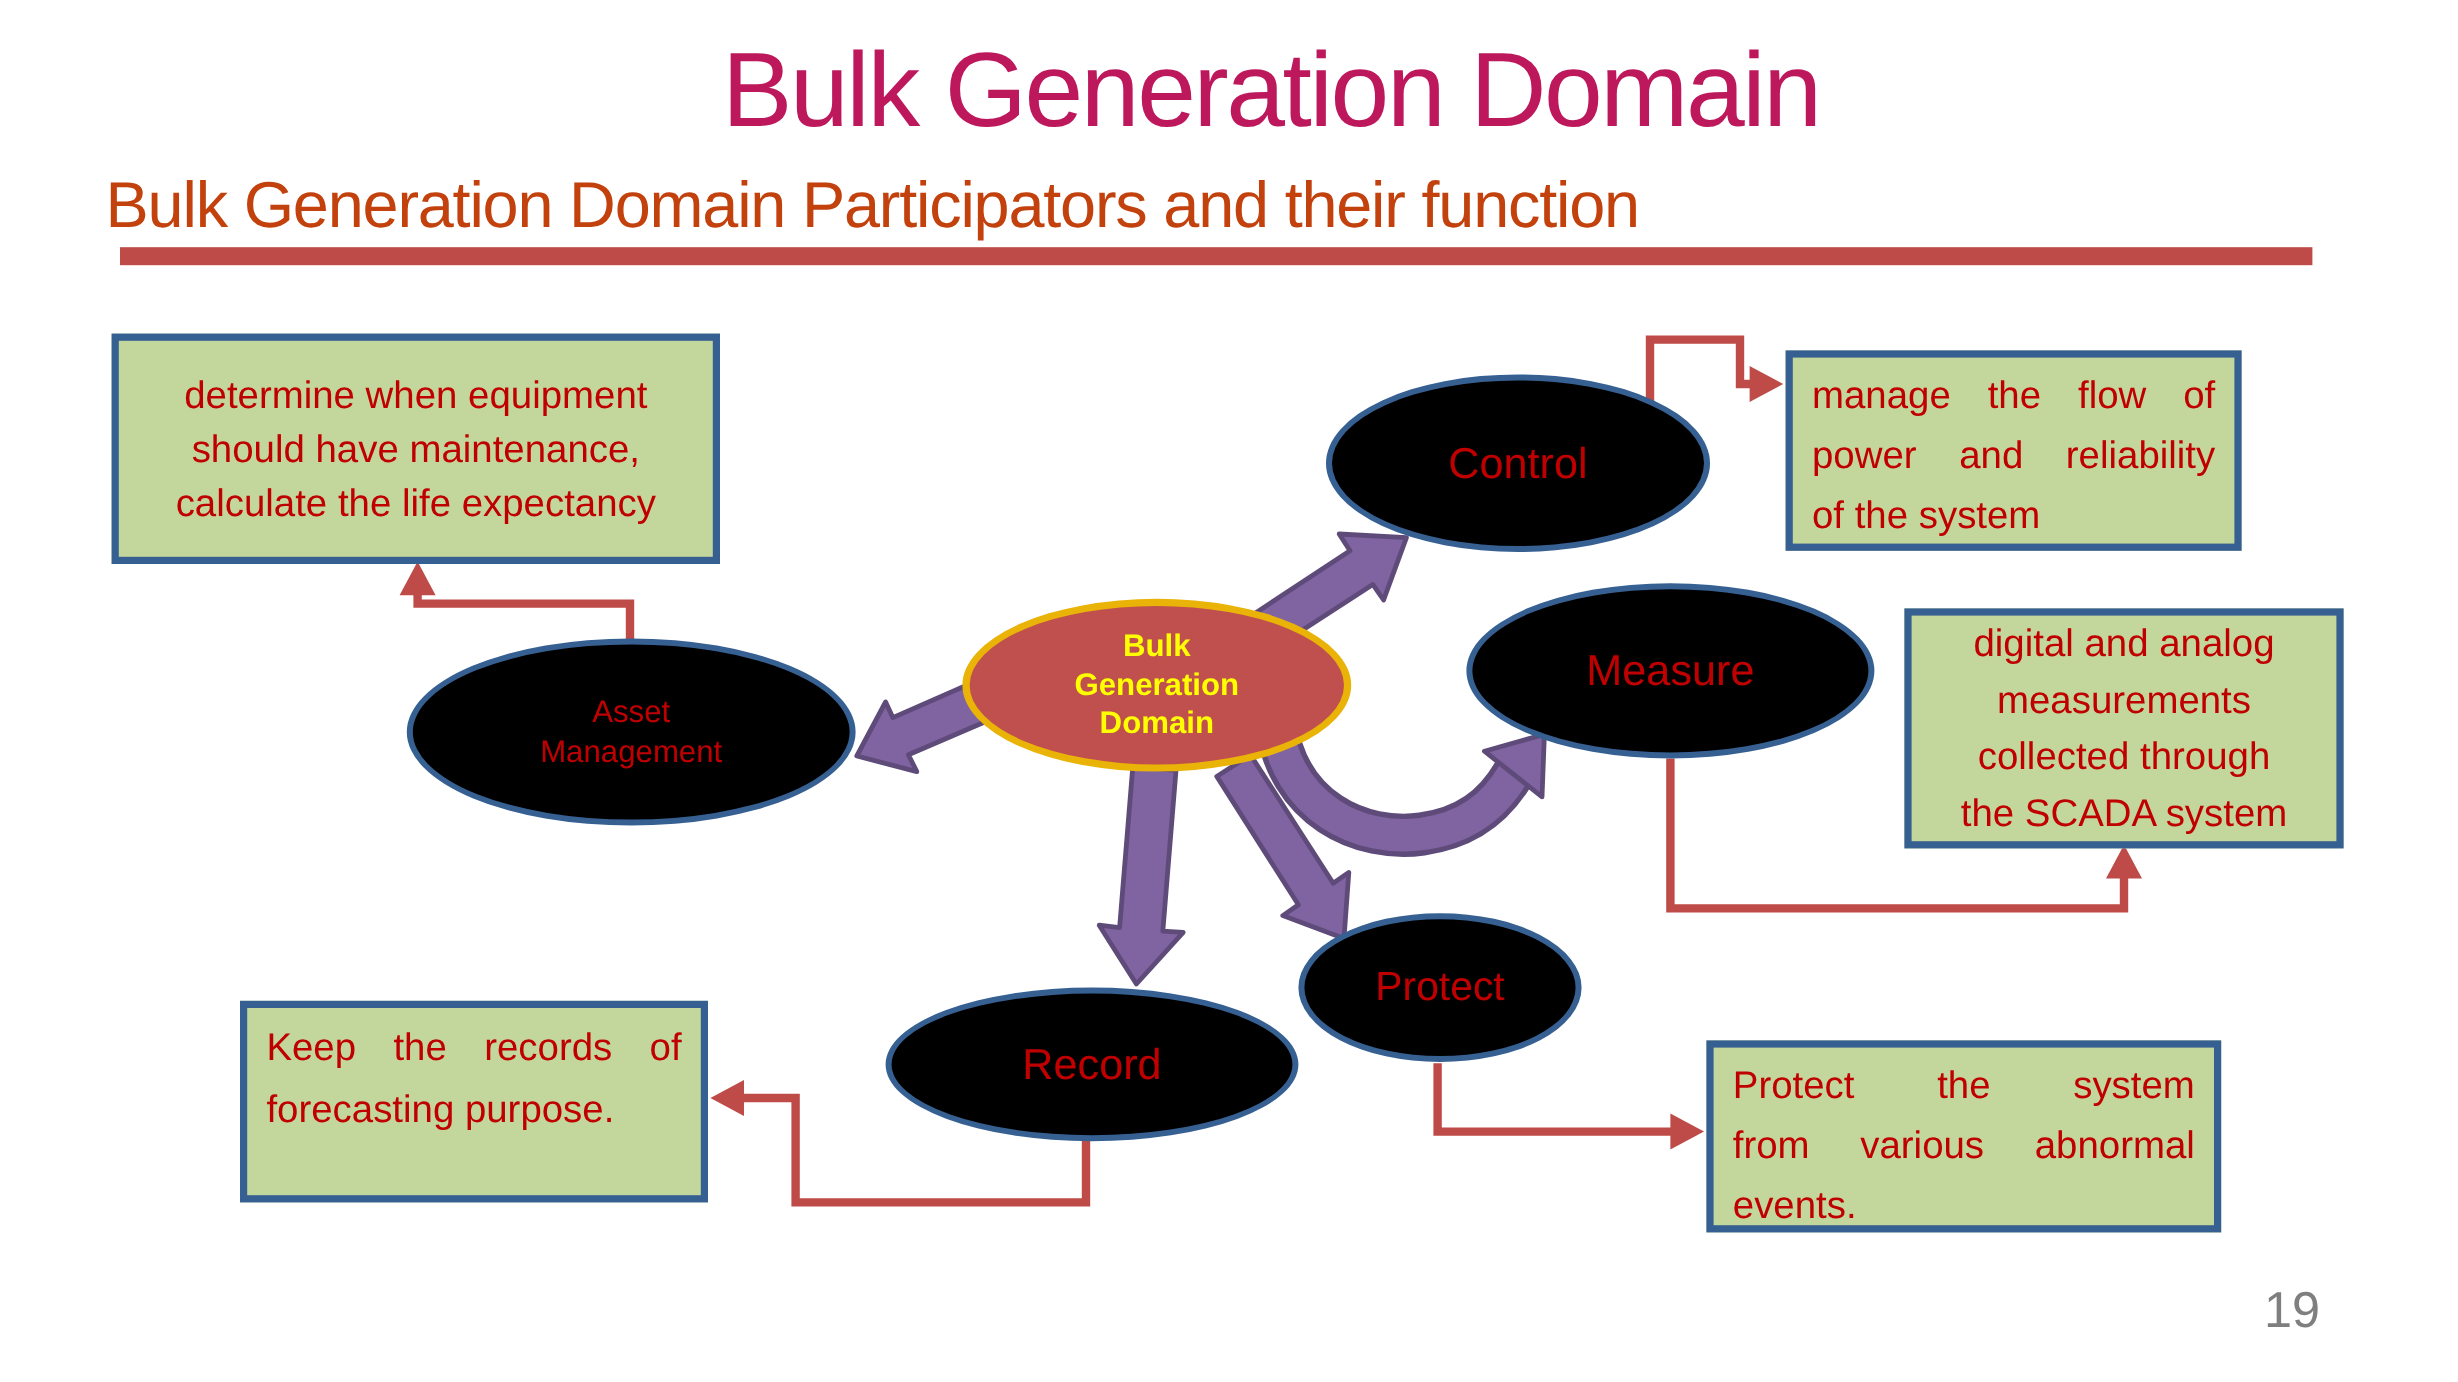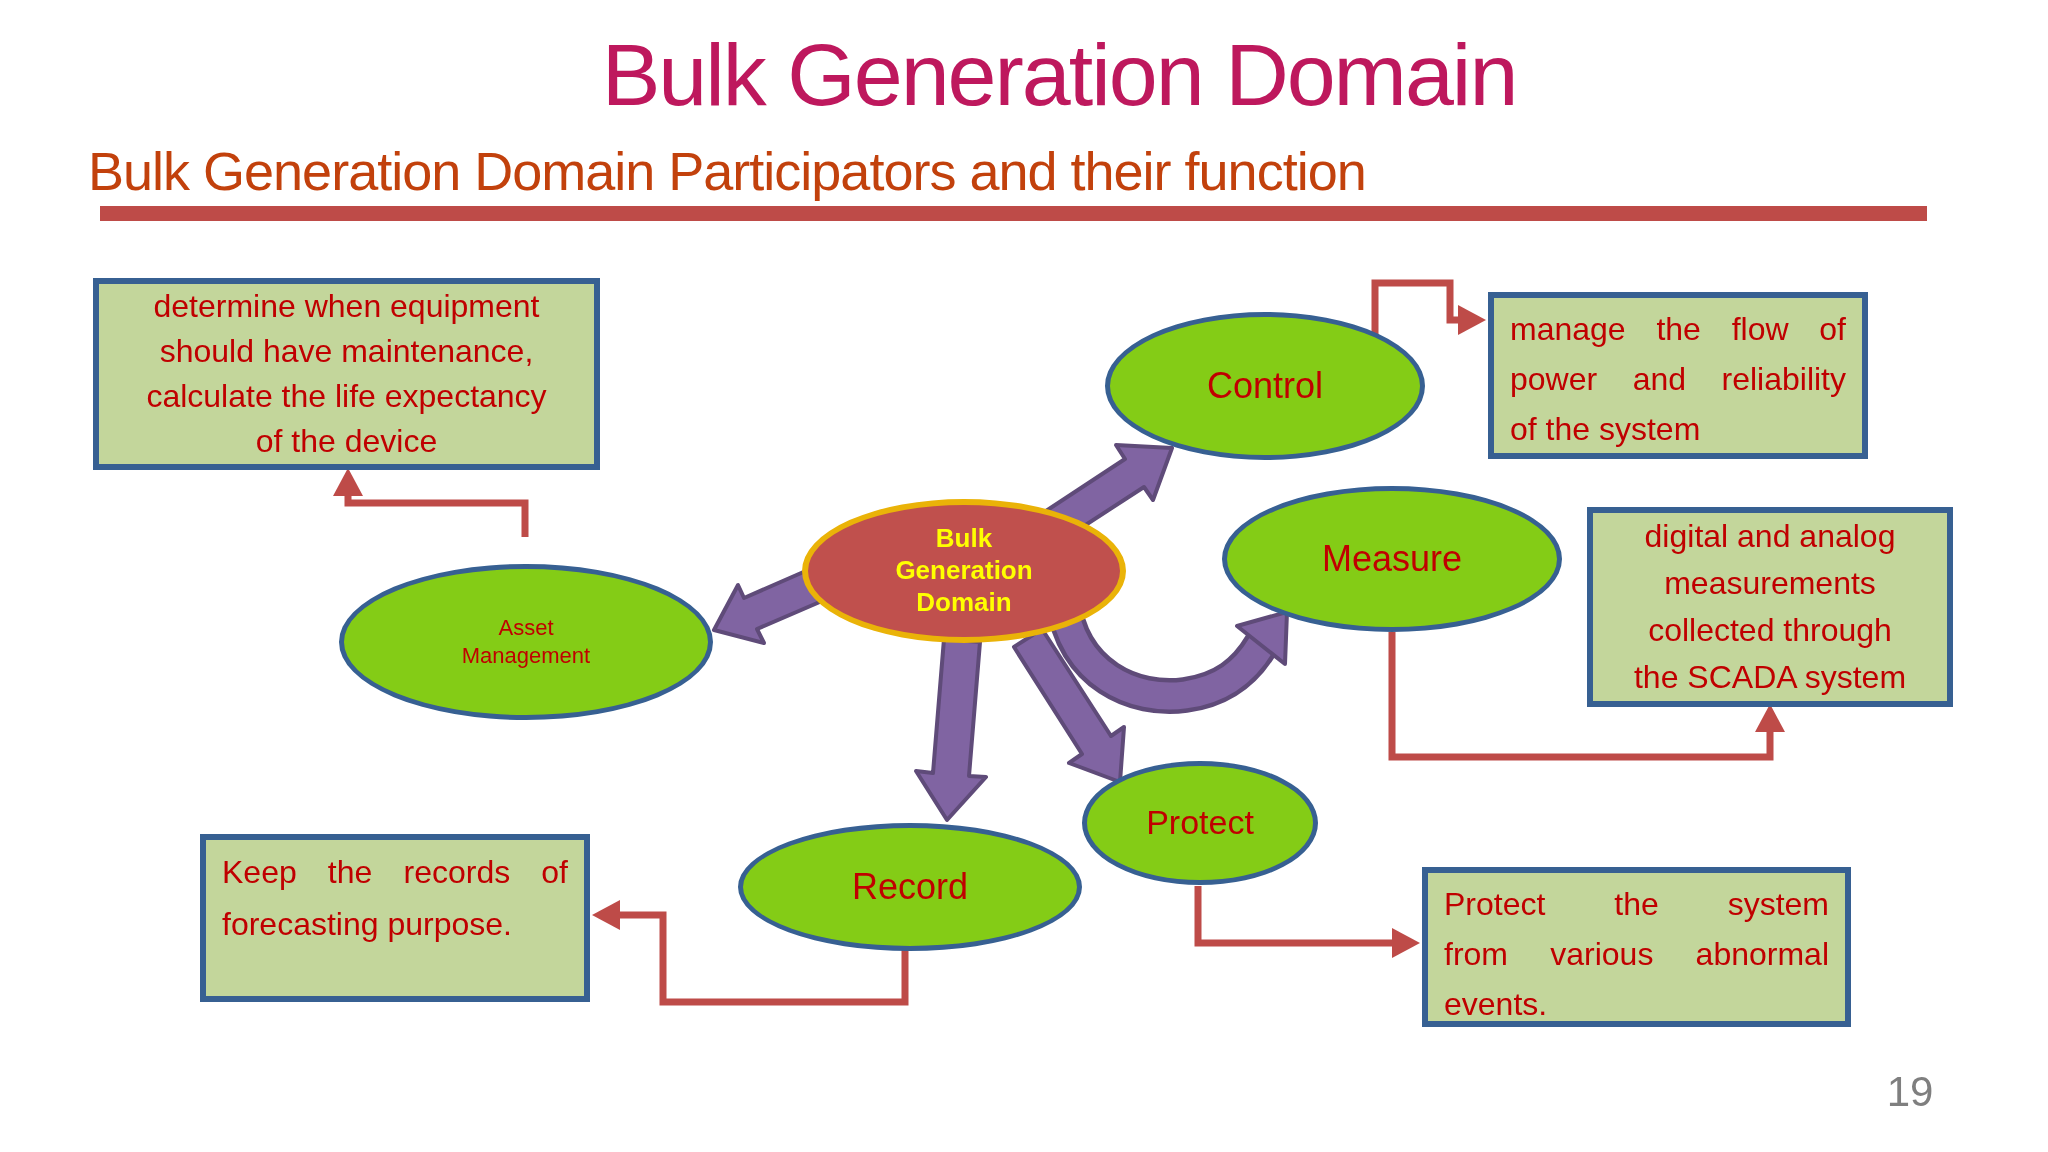--- a/index.html
+++ b/index.html
@@ -7,27 +7,27 @@
        font-family:"Liberation Sans", sans-serif;}
   .abs{position:absolute;}
   
   .title{top:24px;left:0;width:2048px;padding-left:70px;box-sizing:border-box;
          text-align:center;font-size:88px;letter-spacing:-2px;color:#be185d;}
   .subtitle{top:140px;left:88px;font-size:54px;letter-spacing:-1px;color:#c2410c;}
   .rule{top:206px;left:100px;width:1827px;height:15px;background:#BE4B48;}
   
   svg.wires{top:0;left:0;width:2048px;height:1152px;pointer-events:none;}
   
-  .node{border:5px solid #376092;border-radius:50%;background:#84cc16;
+  .node{border:5px solid #376092;border-radius:50%;background:#000000;
         display:flex;flex-direction:column;align-items:center;justify-content:center;
         box-sizing:border-box;color:#C00000;text-align:center;}
   .node .ln{line-height:1.28;}
   .n-control{left:1105px;top:312px;width:320px;height:148px;font-size:36px;}
   .n-measure{left:1222px;top:486px;width:340px;height:146px;font-size:36px;}
-  .n-asset{left:339px;top:564px;width:374px;height:156px;font-size:22px;}
+  .n-asset{left:339px;top:532px;width:374px;height:156px;font-size:26px;}
   .n-record{left:738px;top:823px;width:344px;height:128px;font-size:36px;}
   .n-protect{left:1082px;top:761px;width:236px;height:124px;font-size:34px;}
   .n-center{left:802px;top:499px;width:324px;height:144px;background:#C0504D;
             border:6px solid #eab308;color:#FFFF00;font-weight:bold;font-size:26px;}
   .n-center .ln{line-height:1.22;}
   
   .callout{background:#C3D69B;border:6px solid #376092;box-sizing:border-box;
            color:#C00000;font-size:32px;padding:6px 16px;}
   .callout .ln{display:block;}
   .j{text-align:justify;text-align-last:justify;}
@@ -110,21 +110,20 @@
 </div>
 
 <div class="abs node n-protect">
   <div class="ln">Protect</div>
 </div>
 
 <div class="abs callout b-maintenance">
   <span class="ln c">determine when equipment</span>
   <span class="ln c">should have maintenance,</span>
   <span class="ln c">calculate the life expectancy</span>
-  <span class="ln c">of the device</span>
 </div>
 
 <div class="abs callout b-manage">
   <span class="ln j">manage the flow of</span>
   <span class="ln j">power and reliability</span>
   <span class="ln l">of the system</span>
 </div>
 
 <div class="abs callout b-digital">
   <span class="ln c">digital and analog</span>

